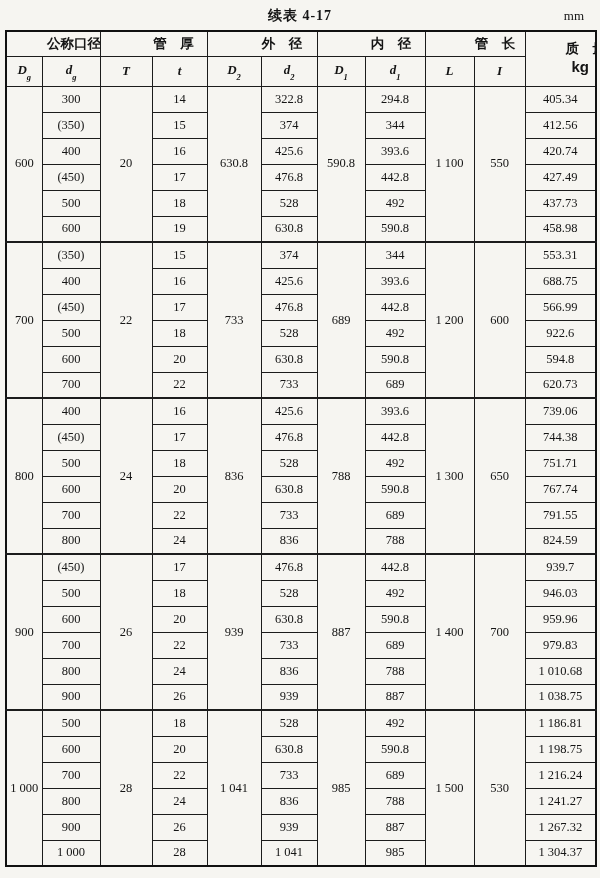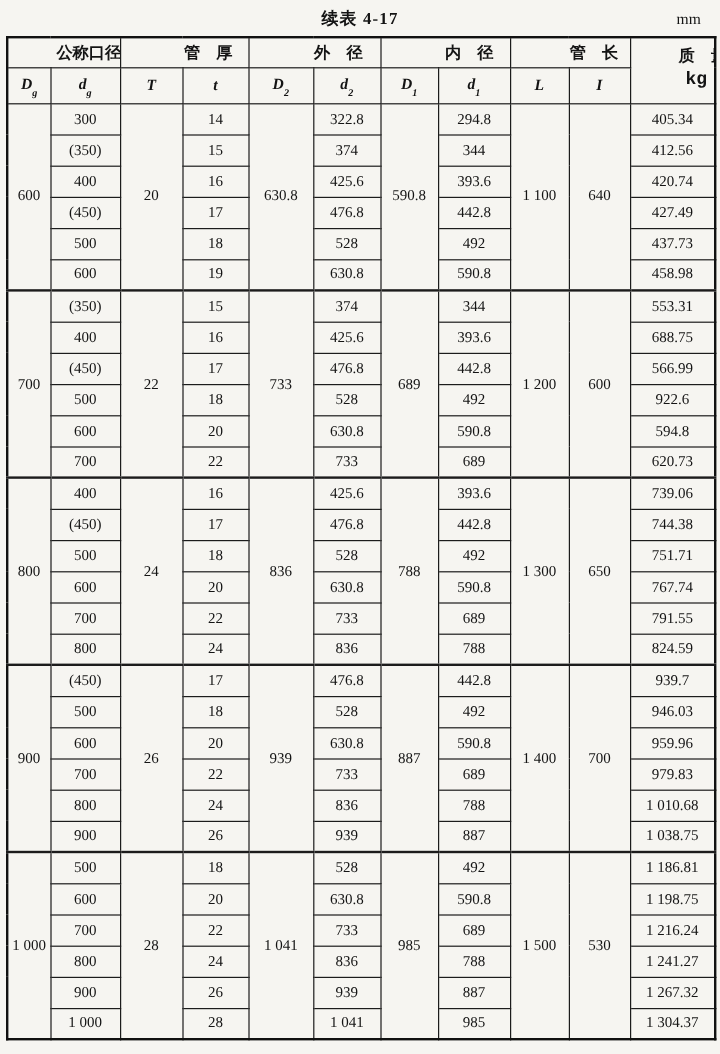--- a/index.html
+++ b/index.html
@@ -27,21 +27,21 @@
     table-layout: fixed;
     border: 2.5px solid #111;
   }
   table.spec th, table.spec td {
     border: 1.2px solid #1c1c1c;
     text-align: center; vertical-align: middle;
     padding: 0;
     font-size: 12.5px;
     overflow: hidden; white-space: nowrap;
   }
-  thead tr.group-row th { height: 25px; font-size: 13.5px; font-weight: bold; font-family: Liberation Mono, monospace; padding-left: 40px; }
+  thead tr.group-row th { height: 25px; font-size: 13.5px; font-weight: bold; font-family: Liberation Sans, sans-serif; padding-left: 40px; }
   thead tr.sub-row th { height: 30px; font-weight: bold; }
   thead th.mass-head { font-size: 13px; line-height: 1.25; text-align: center; }
   thead th.mass-head .kg-line { font-size: 15px; font-weight: bold; }
   thead .var { font-style: italic; font-weight: bold; font-size: 13px; }
   thead sub { font-size: 8.5px; font-style: italic; position: relative; top: 2px; }
   tbody td { height: 26px; }
   tbody tr.block-start td { border-top-width: 2.2px; }
   tbody td.merged { background: transparent; }
 </style>
 </head>
@@ -94,21 +94,21 @@
         <tr>
           <td rowspan="6" class="merged">600</td>
           <td>300</td>
           <td rowspan="6" class="merged">20</td>
           <td>14</td>
           <td rowspan="6" class="merged">630.8</td>
           <td>322.8</td>
           <td rowspan="6" class="merged">590.8</td>
           <td>294.8</td>
           <td rowspan="6" class="merged">1 100</td>
-          <td rowspan="6" class="merged">640</td>
+          <td rowspan="6" class="merged">550</td>
           <td>405.34</td>
         </tr>
         <tr>
           <td>(350)</td>
           <td>15</td>
           <td>374</td>
           <td>344</td>
           <td>412.56</td>
         </tr>
         <tr>

